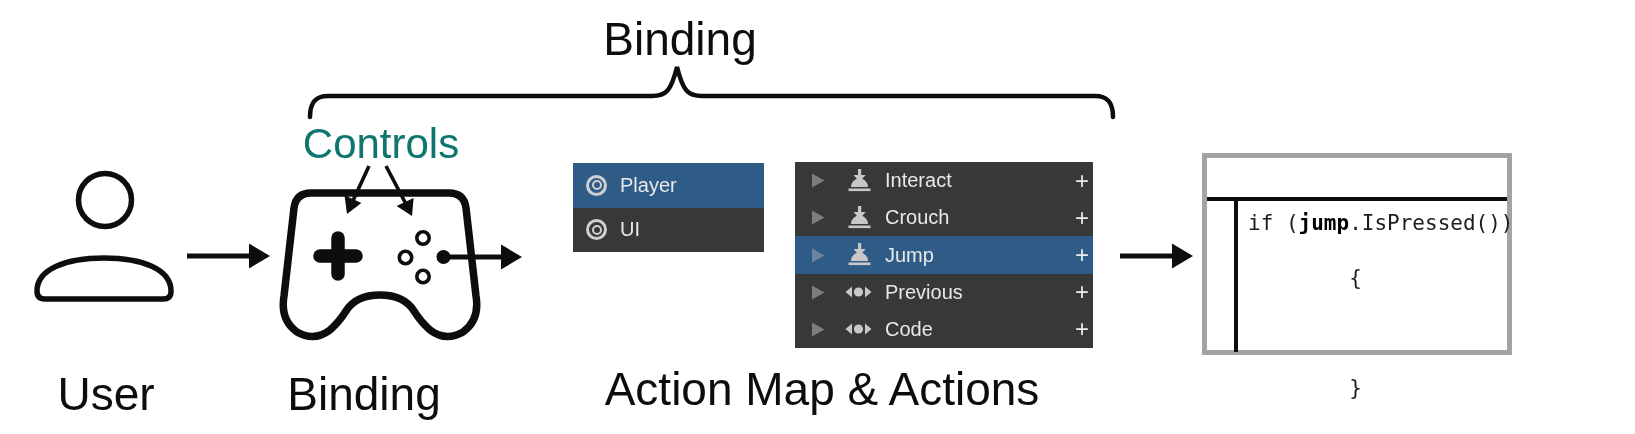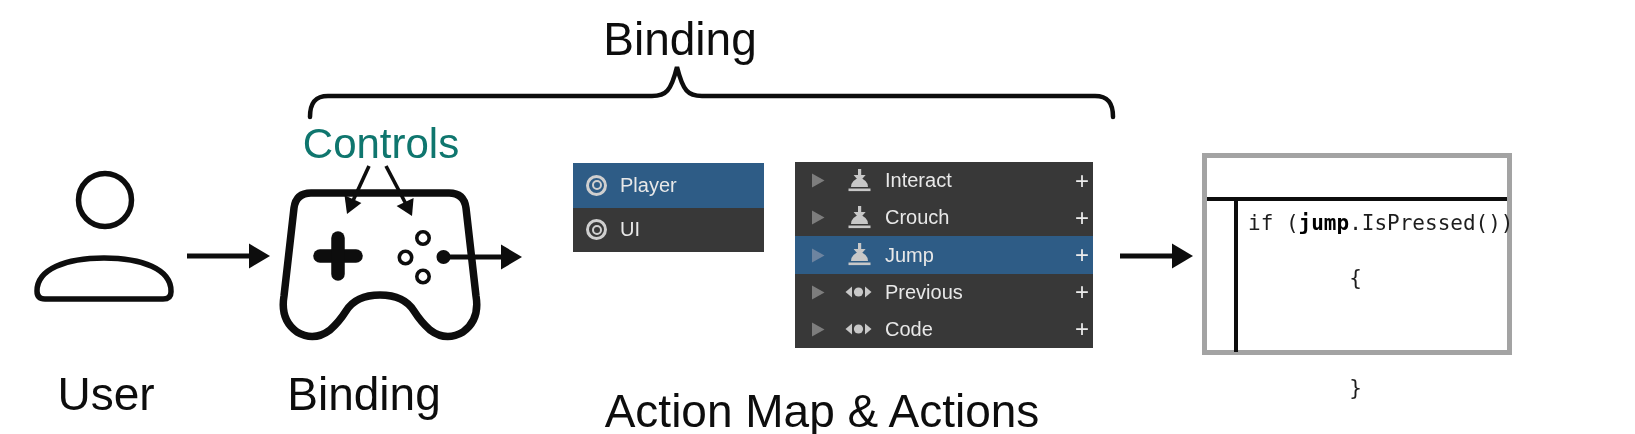--- a/index.html
+++ b/index.html
@@ -105,21 +105,21 @@
         <path d="M 1120 256 L 1172 256" stroke-width="5"></path>
         <polygon points="1172,243.5 1193,256 1172,268.5" fill="#0d0d0d" stroke="none"></polygon>
       </g>
     </g>
   </svg>
 
   <div class="big-label" style="left:680px;top:16px">Binding</div>
   <div class="mid-label" style="left:381px;top:123px">Controls</div>
   <div class="big-label" style="left:106px;top:371px">User</div>
   <div class="big-label" style="left:364px;top:371px">Binding</div>
-  <div class="big-label" style="left:822px;top:388px">Action Map &amp; Actions</div>
+  <div class="big-label" style="left:822px;top:366px">Action Map &amp; Actions</div>
 
   <div class="panel maps-panel">
     <div class="row sel">
       <span class="map-icon">
           <span class="inner"></span>
         </span>
       <span class="label">Player</span>
     </div>
     <div class="row">
       <span class="map-icon">

